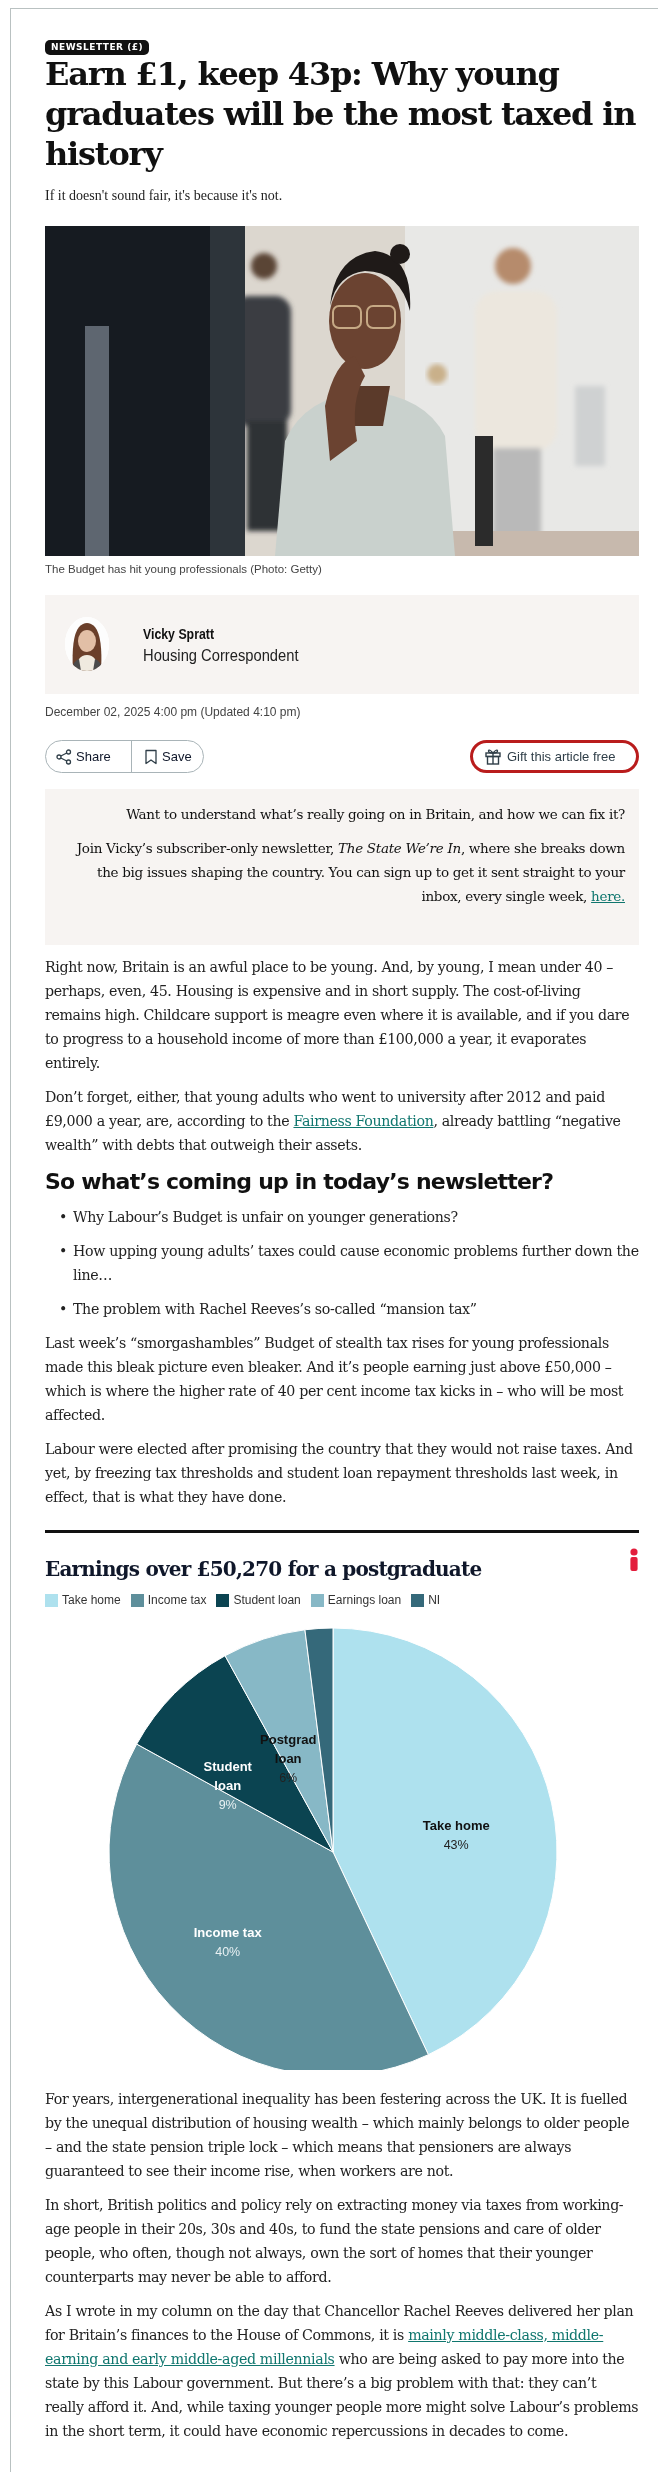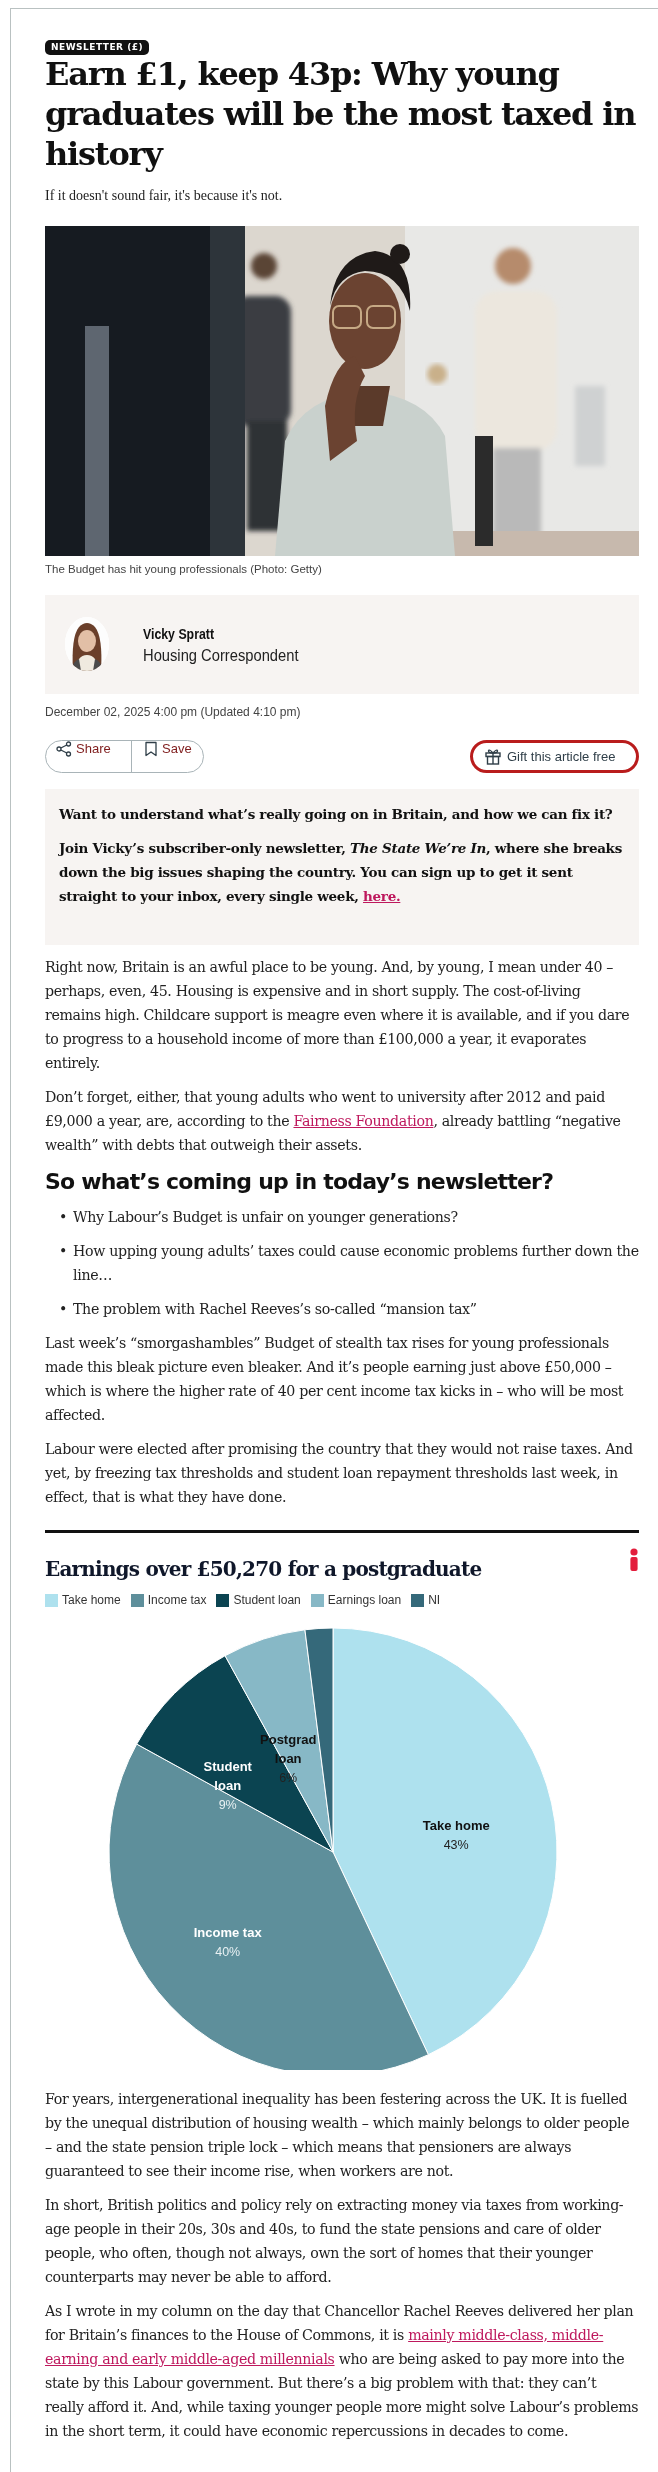--- a/index.html
+++ b/index.html
@@ -16,31 +16,31 @@
   .caption { position: absolute; top: 563px; left: 0; font-family: "Liberation Sans", sans-serif; font-size: 11.5px; color: #444; }
 
   .author-box { position: absolute; top: 595px; left: 0; width: 594px; height: 99px; background: #f7f4f2; }
   .avatar { position: absolute; left: 20px; top: 22px; width: 44px; height: 54px; border-radius: 50%; overflow: hidden; background: #fff; }
   .author-name { position: absolute; left: 98px; top: 31px; font-family: "Liberation Sans", sans-serif; font-weight: bold; font-size: 14px; color: #111; transform: scaleX(0.88); transform-origin: left; }
   .author-role { position: absolute; left: 98px; top: 52px; font-family: "Liberation Sans", sans-serif; font-size: 16px; color: #222; transform: scaleX(0.92); transform-origin: left; }
 
   .dateline { position: absolute; top: 705px; left: 0; font-family: "Liberation Sans", sans-serif; font-size: 12px; color: #444; }
 
   .btn-group { position: absolute; top: 740px; left: 0; height: 33px; width: 159px; border: 1px solid #a9b4b8; border-radius: 17px; display: flex; align-items: center; }
-  .btn { display: flex; height: 100%; font-family: "Liberation Sans", sans-serif; font-size: 13px; color: #7f1d1d; cursor: pointer; }
+  .btn { display: flex; align-items: center; height: 100%; font-family: "Liberation Sans", sans-serif; font-size: 13px; color: #0f172a; cursor: pointer; }
   .btn-share { padding-left: 10px; width: 86px; border-right: 1px solid #a9b4b8; }
   .btn-save { padding-left: 12px; }
   .btn svg { margin-right: 4px; }
   .gift-btn { position: absolute; top: 740px; right: 0; height: 33px; width: 169px; border: 3px solid #b91c1c; border-radius: 17px; display: flex; align-items: center; padding-left: 12px; font-family: "Liberation Sans", sans-serif; font-size: 13px; color: #2f3e48; }
   .gift-btn svg { margin-right: 6px; }
 
-  .promo { position: absolute; top: 789px; left: 0; width: 594px; height: 156px; background: #f7f4f2; padding: 13px 14px; font-family: "DejaVu Serif", serif; font-weight: bold; font-size: 13.5px; line-height: 24px; color: #111; }
+  .promo { position: absolute; top: 789px; left: 0; width: 594px; height: 156px; background: #f7f4f2; padding: 13px 14px; font-family: "DejaVu Serif", serif; font-weight: normal; font-size: 13.5px; line-height: 24px; color: #111; text-align: right; }
   .promo p { margin-bottom: 10px; letter-spacing: -0.3px; }
   .promo em { font-style: italic; }
-  a.link { color: #be185d; text-decoration: underline; }
+  a.link { color: #0f766e; text-decoration: underline; }
 
   .body-text { position: absolute; left: 0; width: 594px; font-family: "DejaVu Serif", serif; font-size: 14.2px; line-height: 24px; color: #222; letter-spacing: -0.35px; }
   .body-text p { margin-bottom: 10px; }
   .section-h { font-family: "DejaVu Sans", sans-serif; font-weight: bold; font-size: 22px; line-height: 30px; letter-spacing: -0.8px; color: #111; margin: 2px 0 8px 0; }
   .bullets { list-style: none; padding-left: 0; }
   .bullets li { position: relative; padding-left: 28px; margin-bottom: 10px; }
   .bullets li::before { content: "•"; position: absolute; left: 14px; top: 0; }
 
   .chart { position: absolute; top: 1530px; left: 0; width: 594px; }
   .chart-rule { height: 3px; background: #111; }

